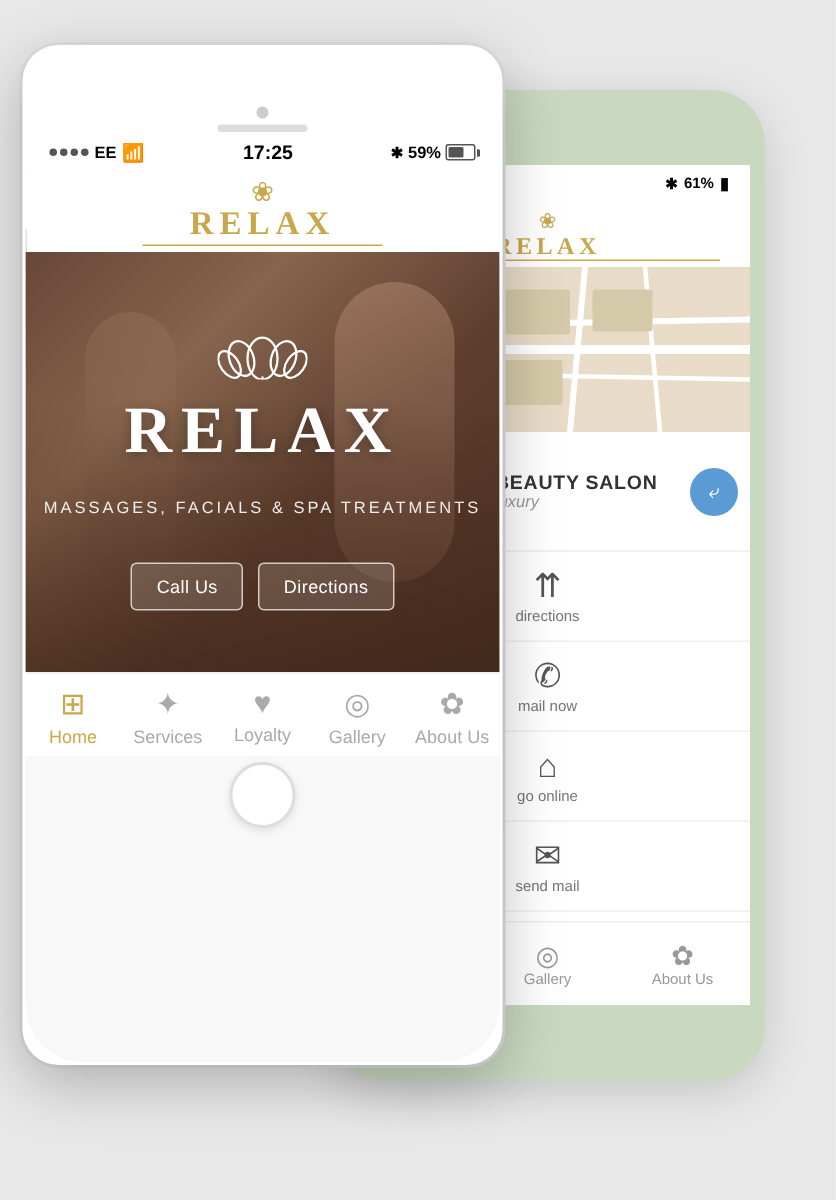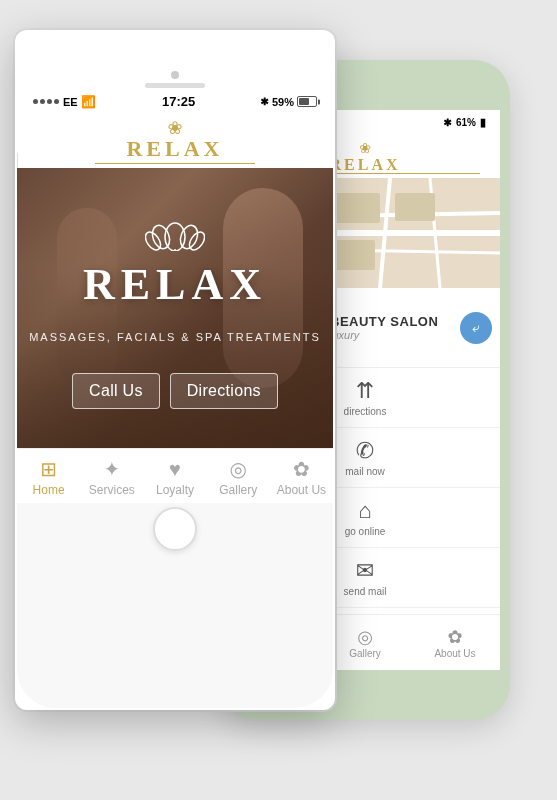--- a/index.html
+++ b/index.html
@@ -183,21 +183,21 @@
     .tab-item-back .tab-icon { font-size: 18px; }
 
     
     .phone-front {
       position: absolute;
       top: 30px;
       left: 15px;
       width: 320px;
       height: 680px;
       background: #ffffff;
-      border-radius: 12px;
+      border-radius: 24px;
       box-shadow: 0 12px 40px rgba(0,0,0,0.25), 0 0 0 2px #e0e0e0;
       overflow: hidden;
       z-index: 10;
     }
 
     
     .phone-front-inner {
       position: absolute;
       top: 2px;
       left: 2px;
@@ -364,21 +364,21 @@
       display: flex;
       gap: 10px;
       margin-top: 30px;
     }
     .hero-btn {
       padding: 8px 16px;
       background: rgba(255,255,255,0.15);
       border: 1.5px solid rgba(255,255,255,0.7);
       border-radius: 4px;
       color: #fff;
-      font-size: 16px;
+      font-size: 12px;
       font-weight: 500;
       cursor: pointer;
       letter-spacing: 0.3px;
     }
 
     
     .bottom-nav {
       display: flex;
       background: #fff;
       border-top: 1px solid #eee;

